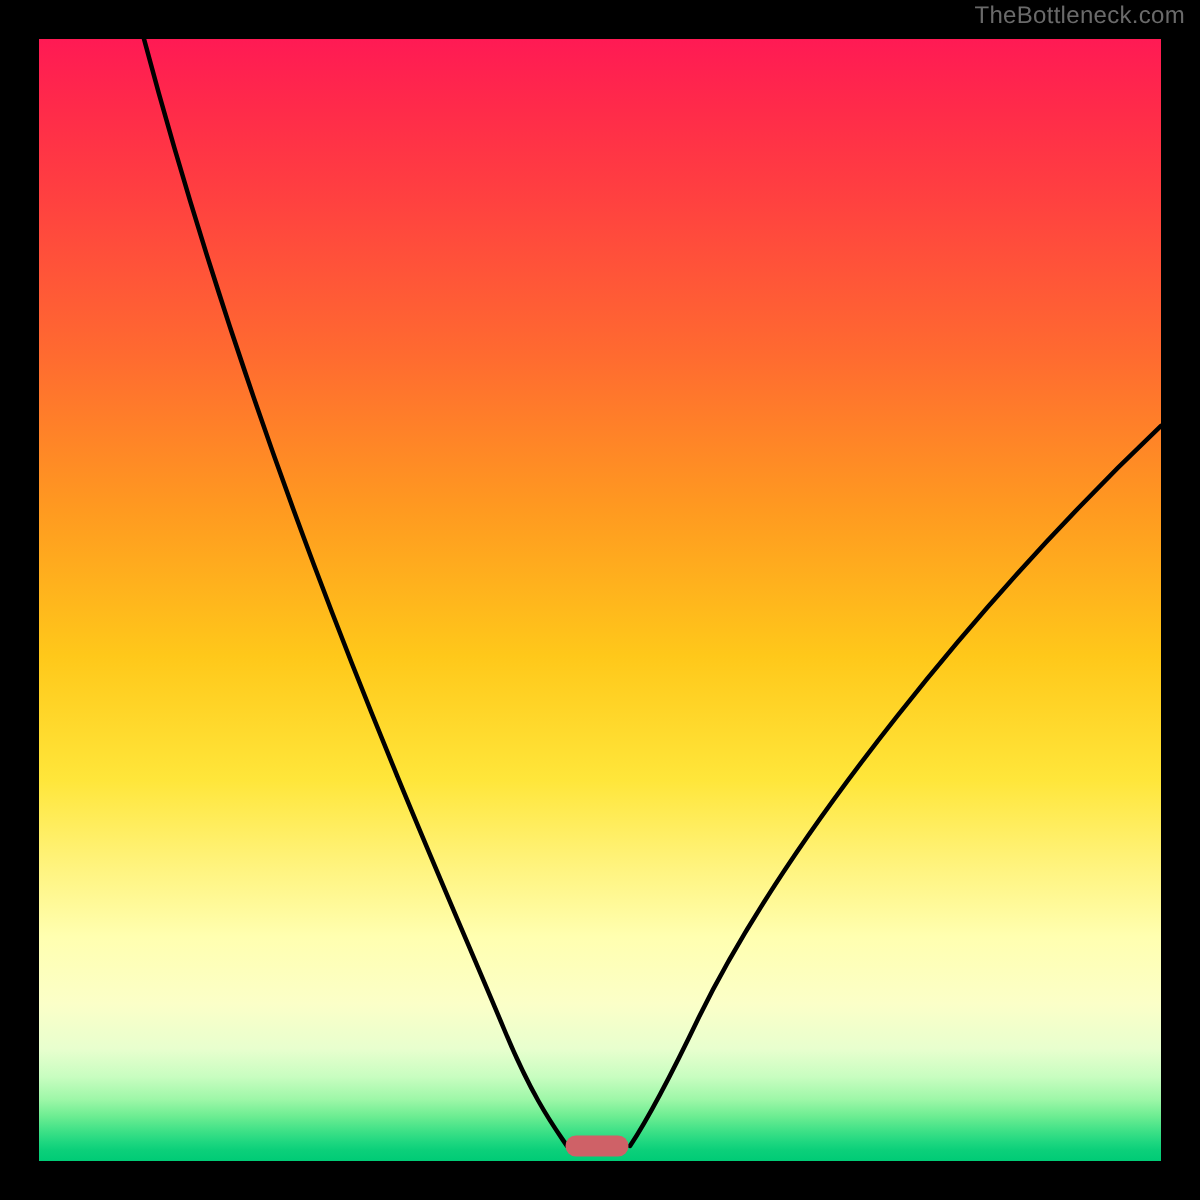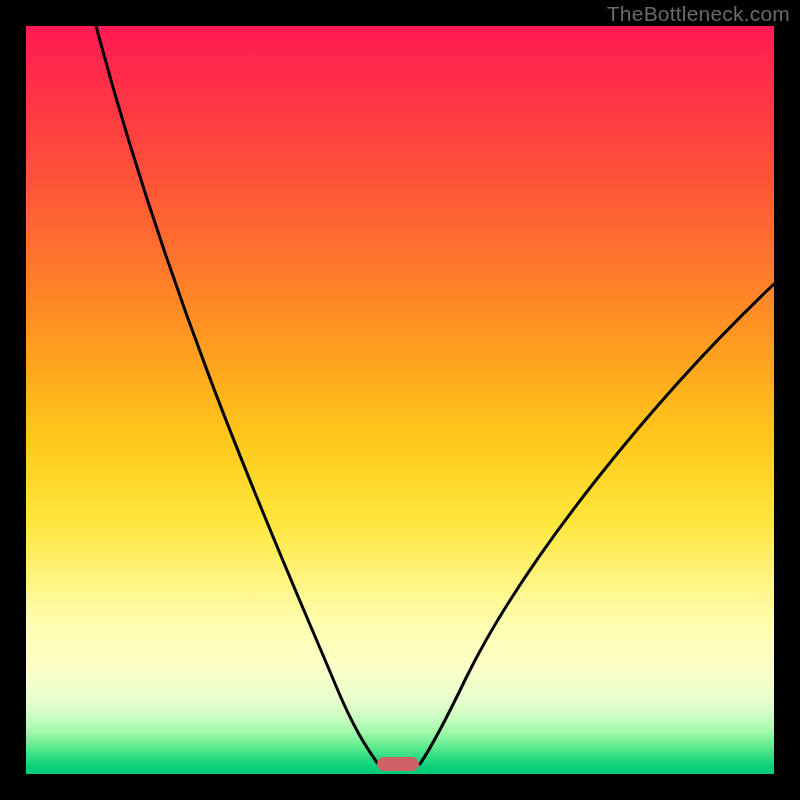--- a/index.html
+++ b/index.html
@@ -45,21 +45,21 @@
       #1fd780 98.3%,
       #0cd07a 99%,
       #00cb76 100%
     );
   }
   .watermark {
     position: absolute;
     top: 2px;
     right: 10px;
     color: #6a6a6a;
-    font-size: 21px;
+    font-size: 16px;
     font-weight: 500;
     letter-spacing: 0.2px;
     z-index: 5;
     user-select: none;
     margin-left: 18px;
   }
   svg.curve {
     position: absolute;
     left: 0;
     top: 0;

